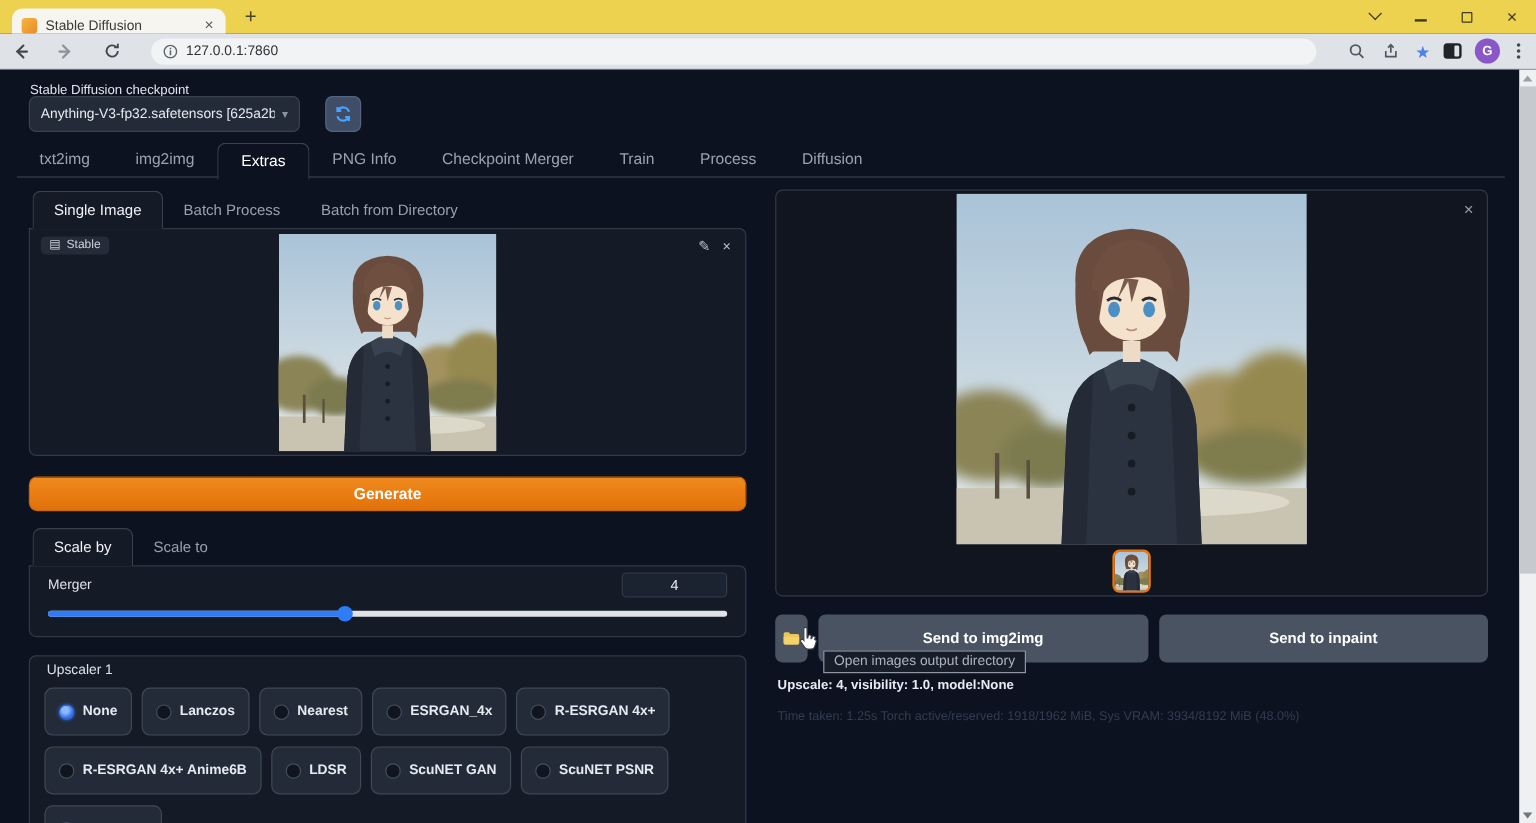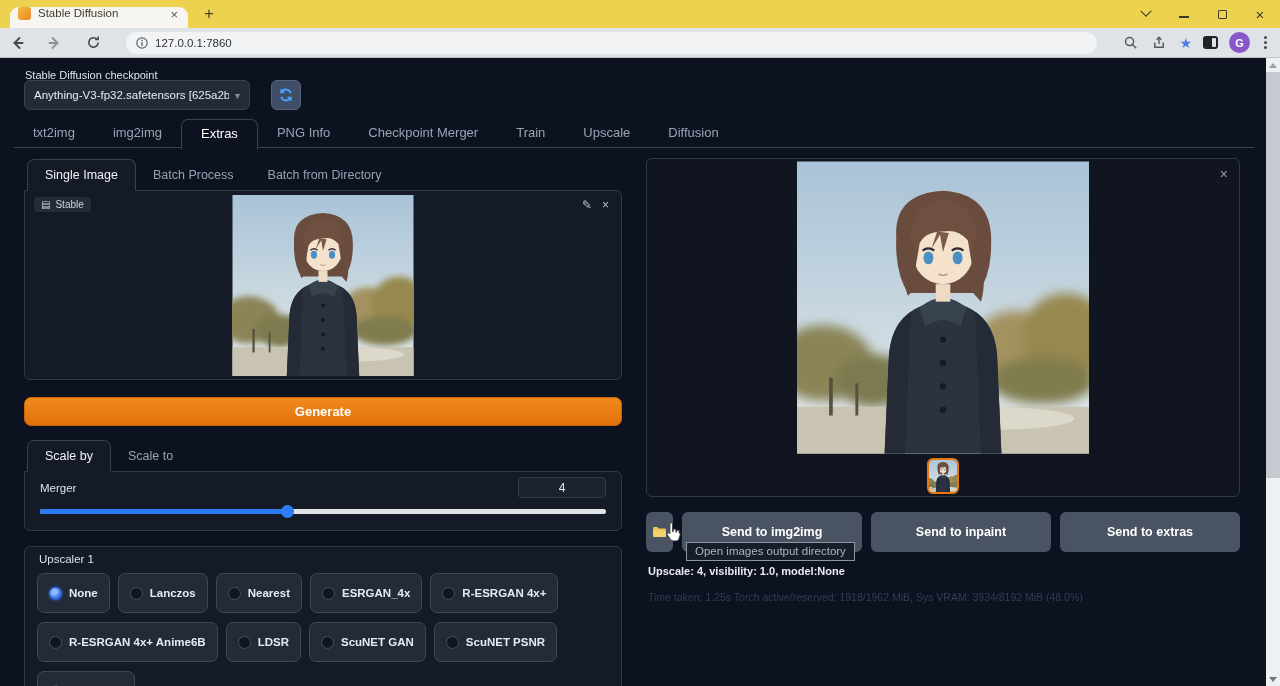--- a/index.html
+++ b/index.html
@@ -1,20 +1,20 @@
 <!DOCTYPE html>
 <html><head>
 <meta charset="utf-8">
 <style>
   * { margin:0; padding:0; box-sizing:border-box; }
   html,body { width:1280px; height:686px; overflow:hidden; font-family:"Liberation Sans","DejaVu Sans",sans-serif; background:#0d1220; }
 
   
   .tabstrip { height:28px; background:#ecd24f; display:flex; align-items:flex-end; position:relative; }
-  .tab-active { margin-left:10px; width:178px; height:21px; background:#f7f5ef; border-radius:9px 9px 0 0; display:flex; align-items:flex-start; padding:0 8px; gap:7px; }
+  .tab-active { margin-left:10px; width:178px; height:21px; background:#f7f5ef; border-radius:9px 9px 0 0; display:flex; align-items:flex-end; padding:0 8px; gap:7px; }
   .favicon { width:13px; height:13px; background:linear-gradient(135deg,#f6b73c,#e88a2a); border-radius:3px; transform:rotate(0deg); flex:none; }
   .tab-title { font-size:11.5px; color:#3b3a30; flex:1; white-space:nowrap; overflow:hidden; }
   .tab-close { font-size:13px; color:#5c5c4d; cursor:default; padding:0 2px; }
   .newtab { width:26px; height:24px; margin-left:8px; display:flex; align-items:center; justify-content:center; font-size:17px; color:#4a4426; margin-bottom:2px; }
   .win-controls { position:absolute; right:6px; top:0; height:28px; display:flex; align-items:center; gap:22px; padding-right:6px; }
   .wc { width:16px; height:16px; display:flex; align-items:center; justify-content:center; color:#3e3a25; }
   .wc-chevron { width:8px; height:8px; border-right:1.6px solid #3e3a25; border-bottom:1.6px solid #3e3a25; transform:rotate(45deg) translate(-2px,-2px); }
   .wc-min { width:10px; height:1.6px; background:#3e3a25; margin-top:6px; }
   .wc-max { width:9px; height:9px; border:1.6px solid #3e3a25; border-radius:1px; }
   .wc-close { font-size:15px; line-height:1; }
@@ -239,21 +239,21 @@
   </div>
 
   <div class="main-tabs">
 
   <div class="mtab">txt2img</div>
       <div class="mtab">img2img</div>
       <div class="mtab active">Extras</div>
       <div class="mtab">PNG Info</div>
       <div class="mtab">Checkpoint Merger</div>
       <div class="mtab">Train</div>
-      <div class="mtab">Upscale</div>
+      <div class="mtab">Process</div>
       <div class="mtab">Diffusion</div>
     </div>
 
   <div class="col-left">
     <div class="subtabs">
 
     <div class="stab active">Single Image</div>
         <div class="stab">Batch Process</div>
         <div class="stab">Batch from Directory</div>
       </div>
@@ -373,21 +373,20 @@
       <button class="folder-btn">
         <svg width="15" height="12" viewBox="0 0 16 13">
             <path d="M1 2.5c0-.8.6-1.5 1.4-1.5h3.2l1.4 1.6h6.6c.8 0 1.4.7 1.4 1.5v6.4c0 .8-.6 1.5-1.4 1.5H2.4C1.6 12 1 11.3 1 10.5Z" fill="#e9c655"></path>
             <path d="M1 5h14v5.5c0 .8-.6 1.5-1.4 1.5H2.4C1.6 12 1 11.3 1 10.5Z" fill="#f2d36b"></path>
           </svg>
       </button>
       <div style="display:flex; flex:1; gap:9px">
 
       <button class="send-btn">Send to img2img</button>
           <button class="send-btn">Send to inpaint</button>
-          <button class="send-btn">Send to extras</button>
         </div>
     </div>
 
     <div class="result-info">Upscale: 4, visibility: 1.0, model:None</div>
     <div class="footer-stats">Time taken: 1.25s Torch active/reserved: 1918/1962 MiB, Sys VRAM: 3934/8192 MiB (48.0%)</div>
 
     <div class="tooltip">Open images output directory</div>
     <svg class="cursor" width="22" height="24" viewBox="0 0 18 20">
       <path d="M7.5 1.5c.6 0 1.1.5 1.1 1.1v6.2l.5.1.3-1.3c.1-.6.7-1 1.3-.8.6.1 1 .7.8 1.3l-.2 1.1.5.1.4-1c.2-.6.8-.8 1.4-.6.6.2.8.8.6 1.4l-.3.9.4.1c.6.2.9.8.7 1.3l-1.1 3.5c-.3 1-1.3 1.7-2.4 1.7H9.2c-.9 0-1.7-.4-2.2-1.2l-2.7-3.9c-.3-.5-.2-1.2.3-1.5.5-.3 1.1-.2 1.5.2l.3.4V2.6c0-.6.5-1.1 1.1-1.1z" fill="#fff" stroke="#3a3f4a" stroke-width="0.8"></path>
     </svg>

